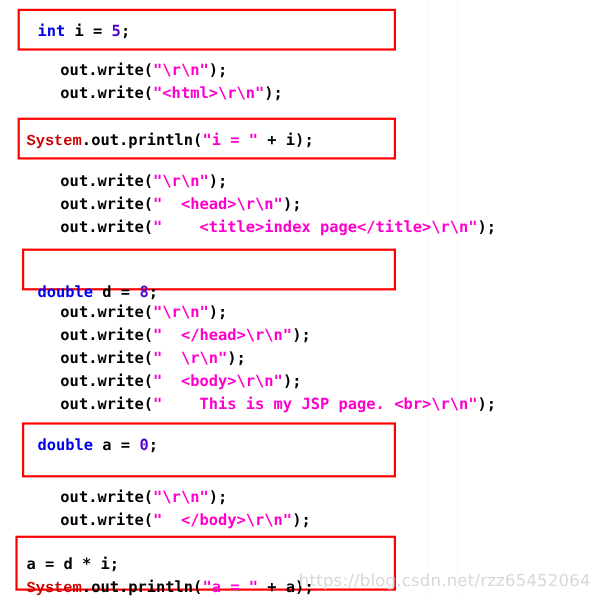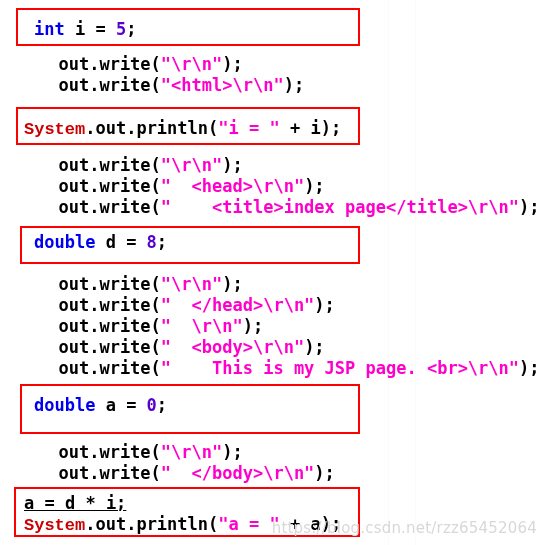--- a/index.html
+++ b/index.html
@@ -19,21 +19,21 @@
   #code-sheet {
     position: relative;
     width: 541px;
     height: 545px;
     background: #ffffff;
   }
 
   
   .code-line {
     font-family: "DejaVu Sans Mono", "Liberation Mono", monospace;
-    font-size: 17px;
+    font-size: 14px;
     font-weight: bold;
     line-height: 21px;
     white-space: pre;
     color: #000000;
     letter-spacing: 0px;
   }
 
   
   .tok-kw    { color: #0000ee; }   
   .tok-num   { color: #5500cc; }   
@@ -98,40 +98,40 @@
     <div class="code-line" style="padding:9px 0 0 6px;"><span class="tok-cls">System</span><span class="tok-plain">.out.println(</span><span class="tok-str">"i = "</span><span class="tok-plain"> + i);</span></div>
   </div>
 
   <div class="plain-block" style="left:38px; top:155px;">
     <div class="code-line"><span class="tok-plain">  out.write(</span><span class="tok-str">"\r\n"</span><span class="tok-plain">);</span></div>
     <div class="code-line"><span class="tok-plain">  out.write(</span><span class="tok-str">"  &lt;head&gt;\r\n"</span><span class="tok-plain">);</span></div>
     <div class="code-line"><span class="tok-plain">  out.write(</span><span class="tok-str">"    &lt;title&gt;index page&lt;/title&gt;\r\n"</span><span class="tok-plain">);</span></div>
   </div>
 
   <div class="hl-box" style="left:20px; top:226px; width:340px; height:38px;">
-    <div class="code-line" style="padding:4px 0 0 12px;"><span class="tok-kw">double</span><span class="tok-plain"> d = </span><span class="tok-num">8</span><span class="tok-plain">;</span></div>
+    <div class="code-line" style="padding:4px 0 0 12px;margin-top:24px;"><span class="tok-kw">double</span><span class="tok-plain"> d = </span><span class="tok-num">8</span><span class="tok-plain">;</span></div>
   </div>
 
   <div class="plain-block" style="left:38px; top:274px;">
     <div class="code-line"><span class="tok-plain">  out.write(</span><span class="tok-str">"\r\n"</span><span class="tok-plain">);</span></div>
     <div class="code-line"><span class="tok-plain">  out.write(</span><span class="tok-str">"  &lt;/head&gt;\r\n"</span><span class="tok-plain">);</span></div>
     <div class="code-line"><span class="tok-plain">  out.write(</span><span class="tok-str">"  \r\n"</span><span class="tok-plain">);</span></div>
     <div class="code-line"><span class="tok-plain">  out.write(</span><span class="tok-str">"  &lt;body&gt;\r\n"</span><span class="tok-plain">);</span></div>
     <div class="code-line"><span class="tok-plain">  out.write(</span><span class="tok-str">"    This is my JSP page. &lt;br&gt;\r\n"</span><span class="tok-plain">);</span></div>
   </div>
 
   <div class="hl-box" style="left:20px; top:384px; width:340px; height:50px;">
     <div class="code-line" style="padding:9px 0 0 12px;"><span class="tok-kw">double</span><span class="tok-plain"> a = </span><span class="tok-num">0</span><span class="tok-plain">;</span></div>
   </div>
 
   <div class="plain-block" style="left:38px; top:442px;">
     <div class="code-line"><span class="tok-plain">  out.write(</span><span class="tok-str">"\r\n"</span><span class="tok-plain">);</span></div>
     <div class="code-line"><span class="tok-plain">  out.write(</span><span class="tok-str">"  &lt;/body&gt;\r\n"</span><span class="tok-plain">);</span></div>
   </div>
 
   <div class="hl-box" style="left:14px; top:487px; width:346px; height:50px;">
-    <div class="code-line" style="padding:4px 0 0 8px;text-decoration:underline;"><span class="tok-plain">a = d * i;</span></div>
+    <div class="code-line" style="padding:14px 0 0 8px;"><span class="tok-plain">a = d * i;</span></div>
     <div class="code-line" style="padding:0 0 0 8px;"><span class="tok-cls">System</span><span class="tok-plain">.out.println(</span><span class="tok-str">"a = "</span><span class="tok-plain"> + a);</span></div>
   </div>
 
   <div id="watermark">https://blog.csdn.net/rzz65452064</div>
 
 </div>
 
 </body></html>

